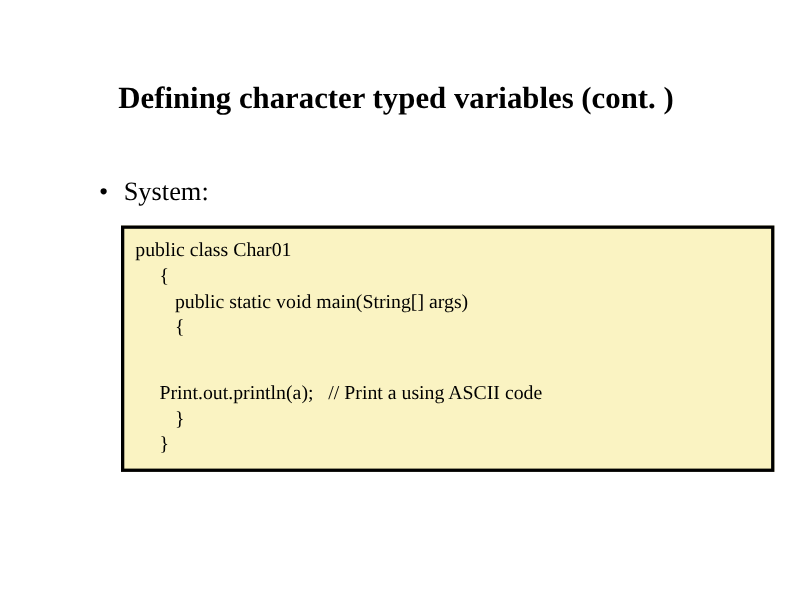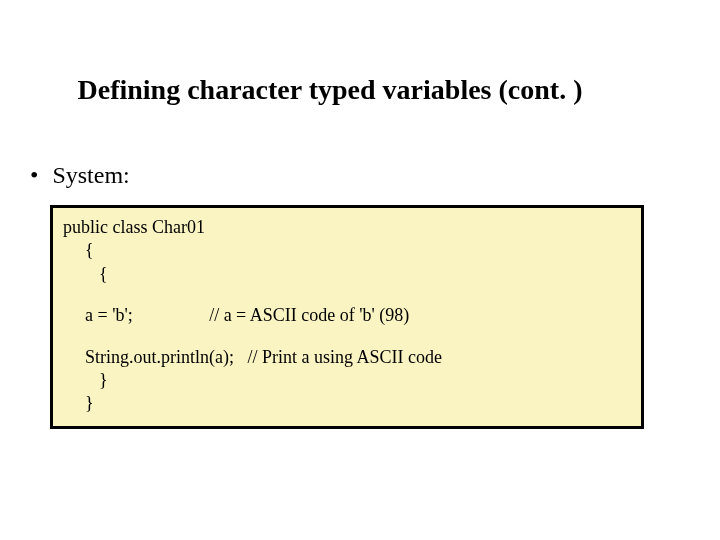--- a/index.html
+++ b/index.html
@@ -7,20 +7,21 @@
     width: 720px;
     height: 540px;
     background: #ffffff;
     font-family: "Times New Roman", Times, serif;
     color: #000;
     position: relative;
     overflow: hidden;
   }
   .slide {
     padding-top: 74px;
+    padding-left: 60px;
     padding-right: 60px;
   }
   .title {
     font-size: 28px;
     font-weight: bold;
     text-align: center;
     margin-bottom: 56px;
   }
   .bullet-row {
     display: flex;
@@ -56,21 +57,21 @@
   <h1 class="title">Defining character typed variables (cont. )</h1>
 
   <div class="bullet-row">
     <span class="bullet-dot">•</span>
     <span>System:</span>
   </div>
 
   <div class="codebox">
     <div class="line">public class Char01</div>
     <div class="line ind1">{</div>
+    <div class="line ind2">public static void main(String[] args)</div>
     <div class="line ind2">{</div>
     <div class="blank"></div>
-    <div class="line ind1">a = 'b';                 // a = ASCII code of 'b' (98)</div>
     <div class="blank"></div>
-    <div class="line ind1">String.out.println(a);   // Print a using ASCII code</div>
+    <div class="line ind1">Print.out.println(a);   // Print a using ASCII code</div>
     <div class="line ind2">}</div>
     <div class="line ind1">}</div>
   </div>
 </div>
 
 </body></html>

